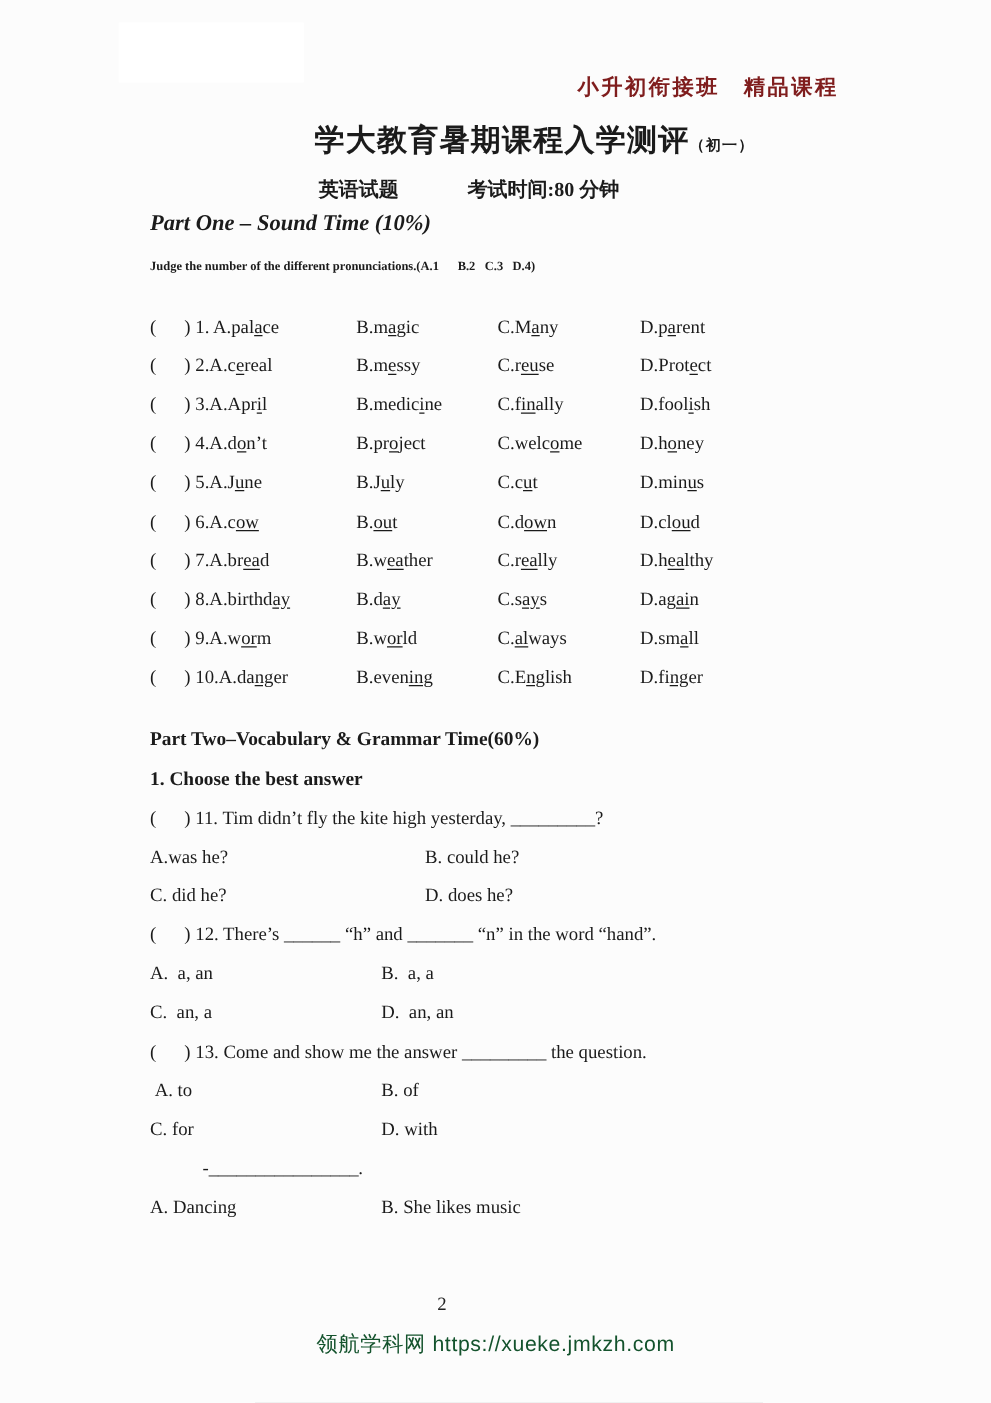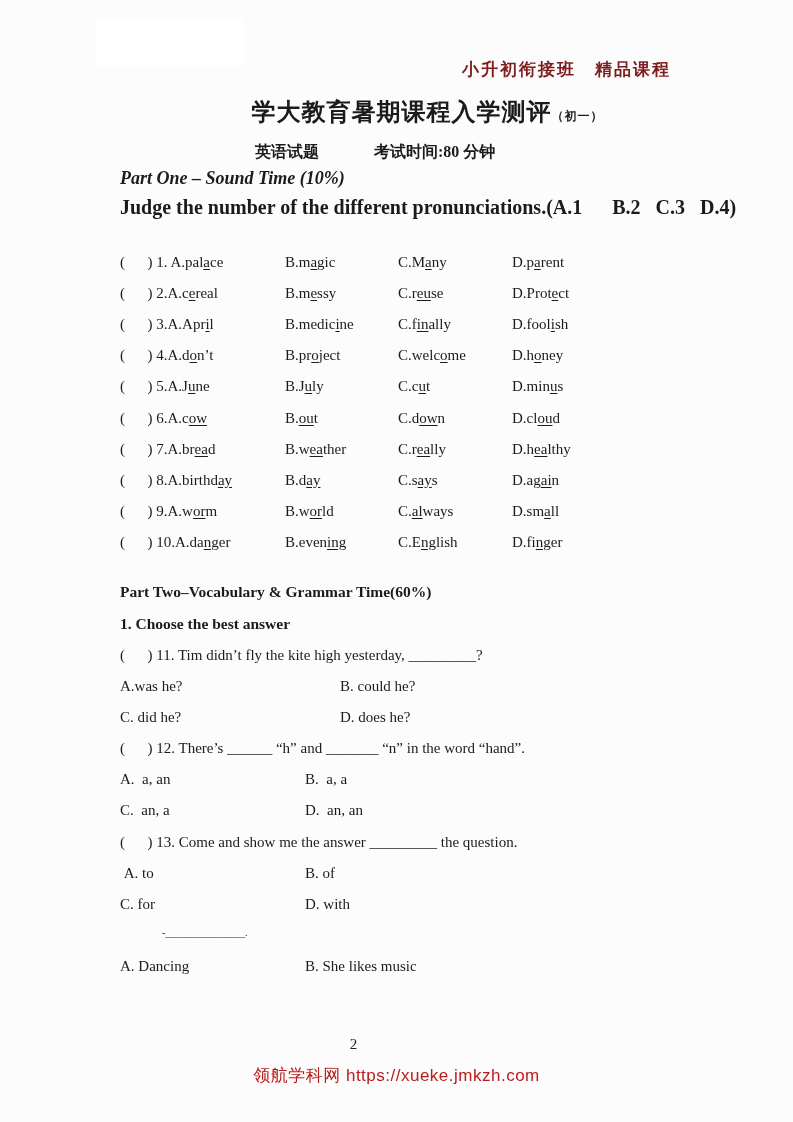--- a/index.html
+++ b/index.html
@@ -41,58 +41,58 @@
     position: absolute;
     top: 142px; left: 255px;
     display: flex; gap: 55px;
     font-size: 16px; font-weight: bold;
   }
   .part-one-heading {
     position: absolute; top: 168px; left: 120px;
     font-size: 18px; font-weight: bold; font-style: italic;
   }
   .part-one-instruction {
-    position: absolute; top: 196px; left: 120px;
-    font-size: 20px; font-weight: bold;
+    position: absolute; top: 208px; left: 120px;
+    font-size: 10px; font-weight: bold;
     white-space: pre-wrap;
   }
   .pron-table { position: absolute; top: 240px; left: 120px; right: 60px; }
   .pron-row { display: flex; height: 31.1px; align-items: flex-end; }
   .pron-cell { font-size: 15px; white-space: pre-wrap; }
   .pron-cell.c0 { width: 165px; }
   .pron-cell.c1 { width: 113px; }
   .pron-cell.c2 { width: 114px; }
   .pron-cell.c3 { flex: 1; }
   .pron-cell u, .stem u { text-underline-offset: 2px; }
   .part-two-heading {
     position: absolute; top: 583px; left: 120px;
     font-size: 15.5px; font-weight: bold;
   }
   .part-two-subheading {
     position: absolute; top: 615px; left: 120px;
     font-size: 15.5px; font-weight: bold;
   }
   .questions { position: absolute; top: 647px; left: 120px; right: 60px; }
   .stem { font-size: 15px; height: 31.1px; white-space: pre-wrap; }
-  .stem2 { font-size: 10px; height: 31.1px; padding-left: 42px; white-space: pre-wrap; font-style: italic; }
+  .stem2 { font-size: 15px; height: 31.1px; padding-left: 42px; white-space: pre-wrap; font-style: italic; }
   .opt-row { display: flex; height: 31.1px; gap: 37px; }
   .opt-row .opt-cell { font-size: 15px; white-space: pre-wrap; }
   .opt-row .opt-cell:first-child { width: 148px; }
   .question.q0 .opt-row .opt-cell:first-child { width: 183px; }
   .page-number {
     position: absolute; top: 1036px; left: 0; right: 0;
     text-align: center; font-size: 15px; color: #222;
   }
   .page-number span { position: relative; left: -43px; }
   .footer {
     position: absolute; top: 1064px; left: 0; right: 0;
     text-align: center;
     font-family: "Liberation Sans", "DejaVu Sans", sans-serif;
     font-size: 17px;
-    color: #b91c1c;
+    color: #14532d;
     letter-spacing: 0.5px;
   }
 </style>
 </head>
 <body>
 
 <div class="page">
   <div class="erased-logo"></div>
 
   <div class="header-right">小升初衔接班　精品课程</div>

